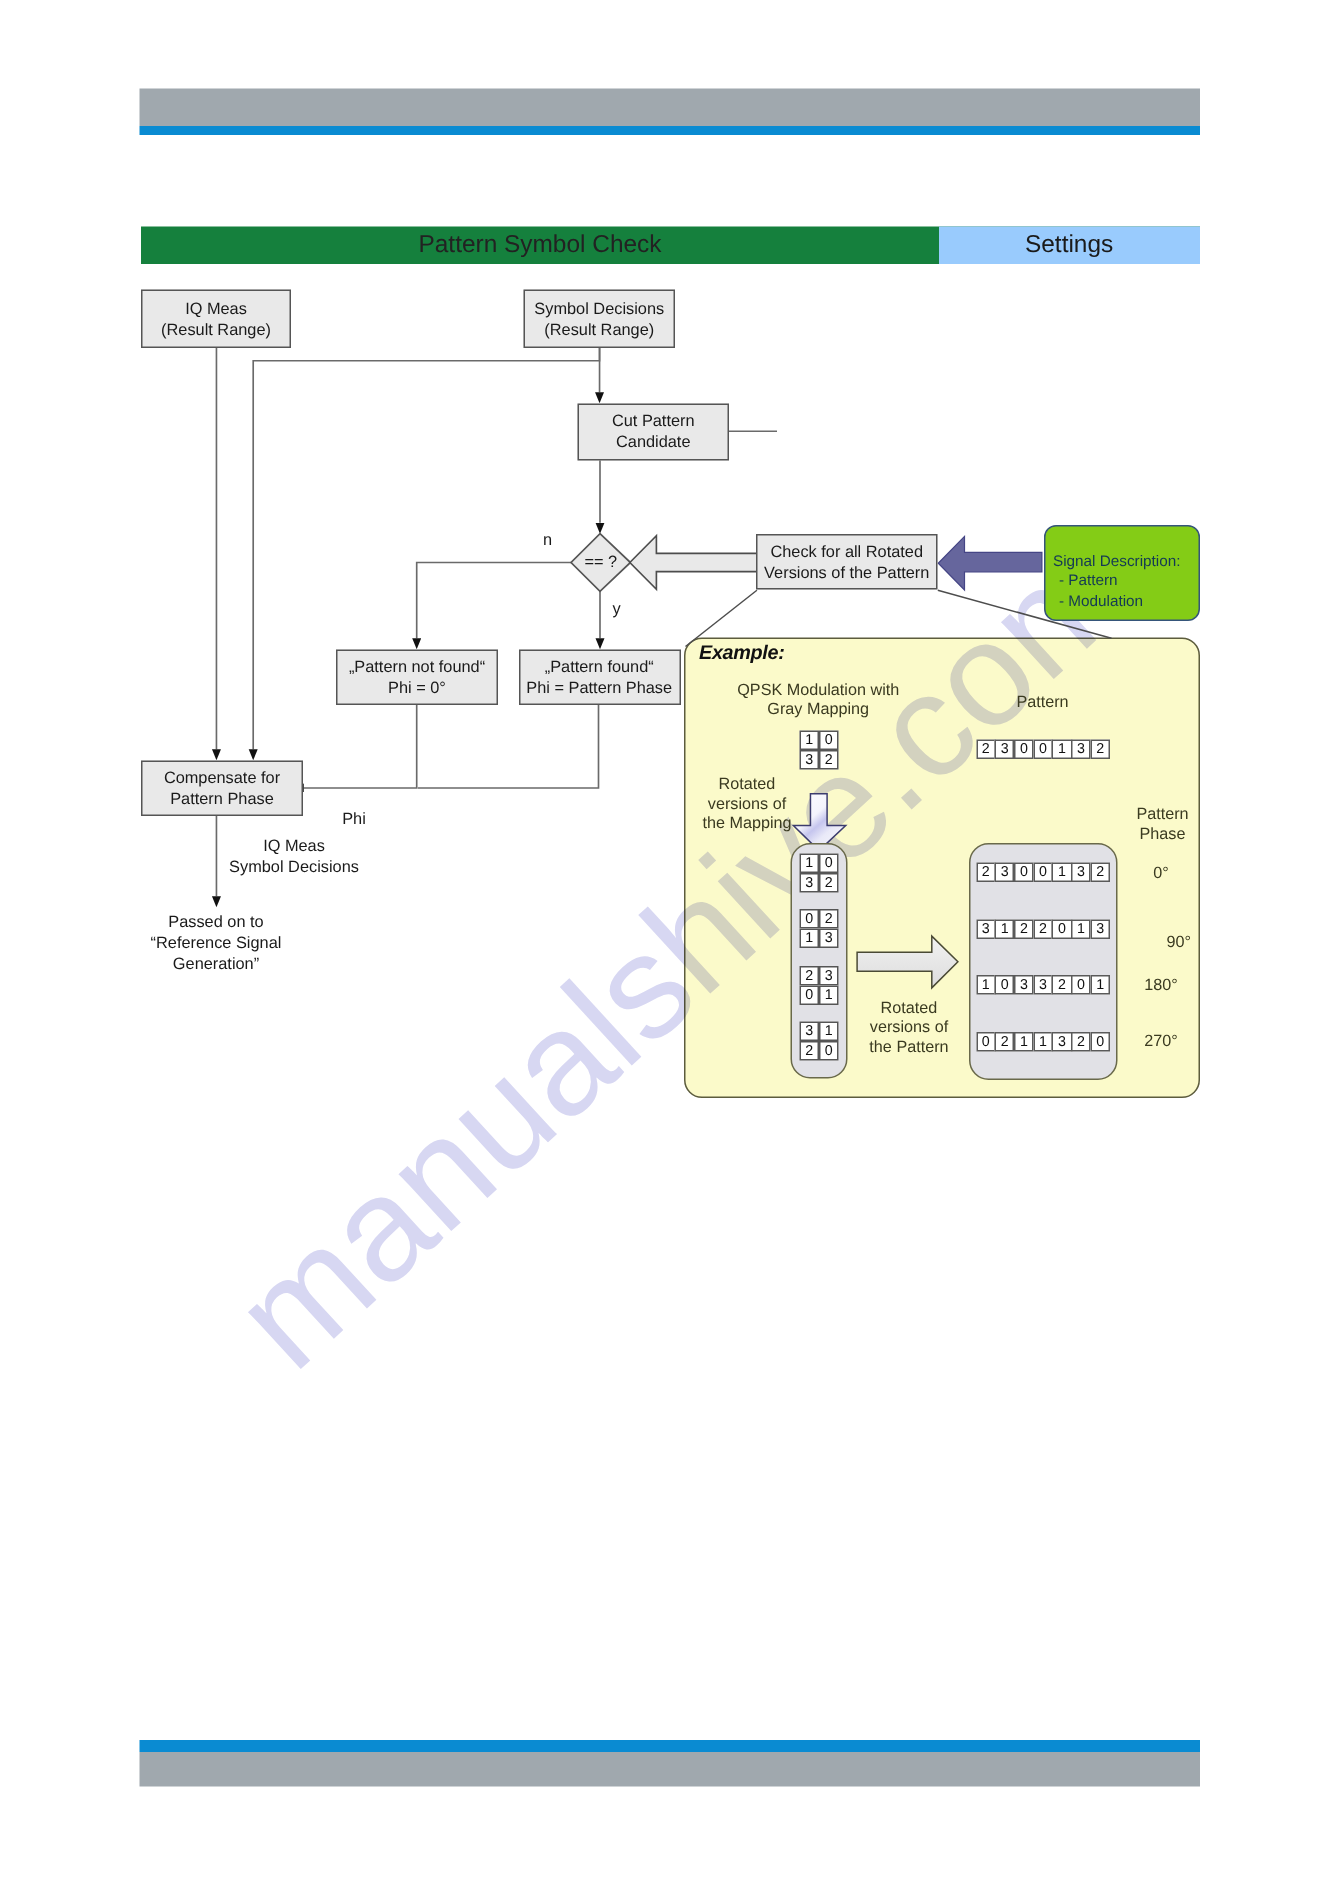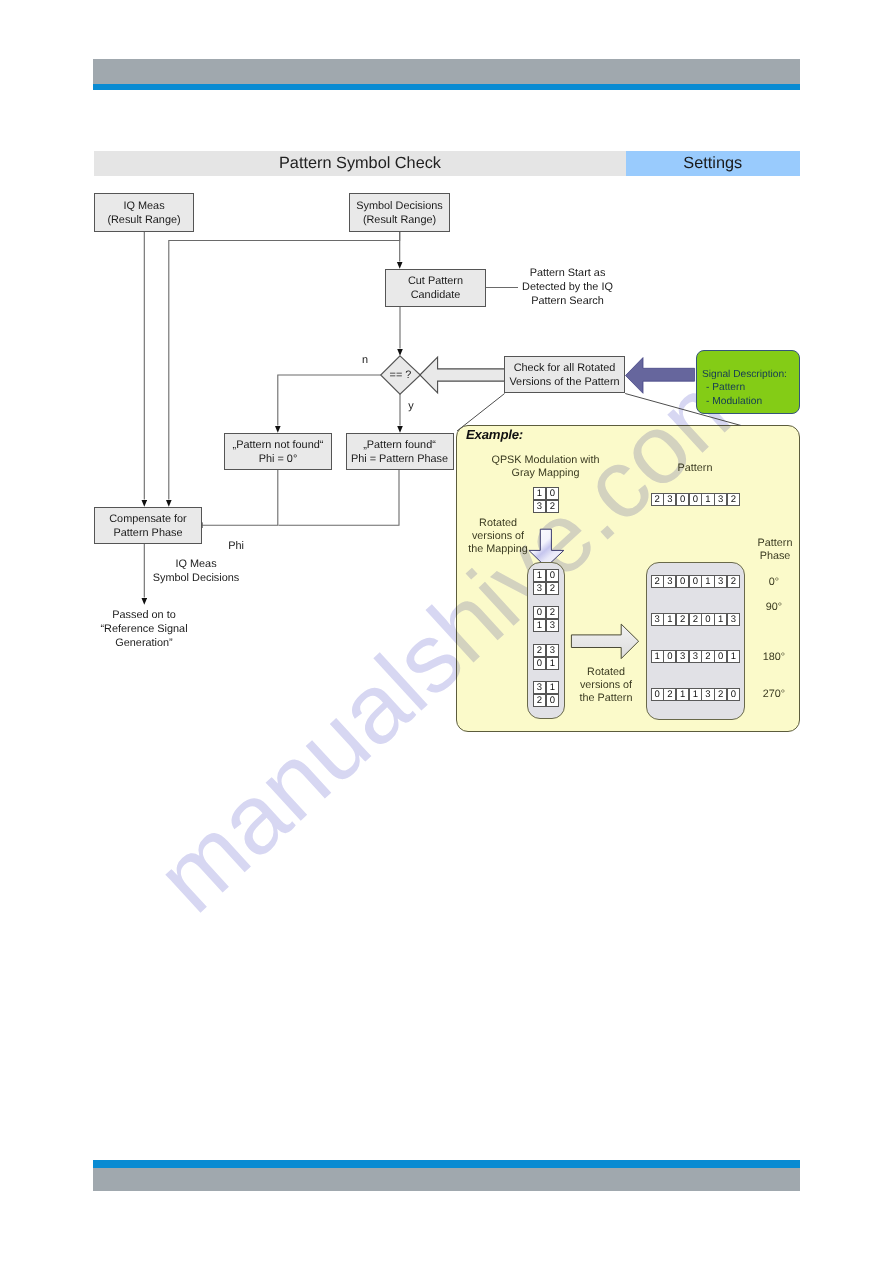--- a/index.html
+++ b/index.html
@@ -6,21 +6,21 @@
   html,body{margin:0;padding:0;}
   *{-webkit-font-smoothing:antialiased;text-rendering:geometricPrecision;}
   .fbox,.plain,.ex-cap,.ex-title,.phase-lbl,#signal-desc,#title-text,#settings-tab,.mc,.pc{filter:opacity(1);}
   body{width:893px;height:1263px;background:#ffffff;font-family:"Liberation Sans",sans-serif;overflow:hidden;position:relative;-webkit-font-smoothing:antialiased;text-rendering:geometricPrecision;}
   #page{position:absolute;left:0;top:0;width:893px;height:1263px;isolation:isolate;}
   .abs{position:absolute;}
   
   .rule-gray{background:#a0a8ae;}
   .rule-blue{background:#0a8bd2;}
   
-  #titlebar{position:absolute;z-index:3;left:94px;top:151px;width:706px;height:25px;background:#e5e5e5;}
+  #titlebar{position:absolute;z-index:3;left:94px;top:151px;width:706px;height:25px;background:#15803d;}
   #title-text{position:absolute;left:0;top:0;width:532px;height:25px;display:flex;align-items:center;justify-content:center;
               font-size:16.3px;color:#222;}
   #settings-tab{position:absolute;left:531.5px;top:0;width:174.5px;height:25px;background:#99cbfd;
                 display:flex;align-items:center;justify-content:center;font-size:16.3px;color:#1a1a1a;}
   
   .fbox{position:absolute;z-index:3;background:#e9e9e9;border:1px solid #555;
         display:flex;flex-direction:column;align-items:center;justify-content:center;
         font-size:10.9px;color:#1a1a1a;line-height:14px;text-align:center;box-sizing:border-box;}
   .plain{position:absolute;z-index:3;font-size:10.9px;color:#1a1a1a;line-height:14px;text-align:center;}
   svg{position:absolute;left:0;top:0;overflow:visible;z-index:3;}
@@ -130,25 +130,20 @@
     <div>Compensate for</div>
     <div>Pattern Phase</div>
   </div>
 
   <div id="signal-desc">
     <div>Signal Description:</div>
     <div>- Pattern</div>
     <div>- Modulation</div>
   </div>
 
-  <div class="plain" style="left:500px;top:266px;width:135px;">
-    <div>Pattern Start as</div>
-    <div>Detected by the IQ</div>
-    <div>Pattern Search</div>
-  </div>
   <div class="plain" style="left:358px;top:353px;width:14px;">n</div>
   <div class="plain" style="left:404px;top:399px;width:14px;">y</div>
   <div class="plain" style="left:221px;top:503px;width:30px;margin-top:36px;">Phi</div>
   <div class="plain" style="left:131px;top:557px;width:130px;">
     <div>IQ Meas</div>
     <div>Symbol Decisions</div>
   </div>
   <div class="plain" style="left:74px;top:608px;width:140px;">
     <div>Passed on to</div>
     <div>“Reference Signal</div>
@@ -278,21 +273,21 @@
     <div class="pc">0</div>
     <div class="pc">2</div>
     <div class="pc">1</div>
     <div class="pc">1</div>
     <div class="pc">3</div>
     <div class="pc">2</div>
     <div class="pc">0</div>
   </div>
 
   <div class="phase-lbl" style="top:576px;">0°</div>
-  <div class="phase-lbl" style="top:601px;">90°</div>
+  <div class="phase-lbl" style="top:622px;text-align:right;">90°</div>
   <div class="phase-lbl" style="top:651px;">180°</div>
   <div class="phase-lbl" style="top:688px;">270°</div>
 
   <div id="watermark">manualshive.com</div>
 
   <div class="abs rule-blue" style="left:93px;top:1160px;width:707px;height:8px;"></div>
   <div class="abs rule-gray" style="left:93px;top:1168px;width:707px;height:23px;"></div>
 
 </div>
 

